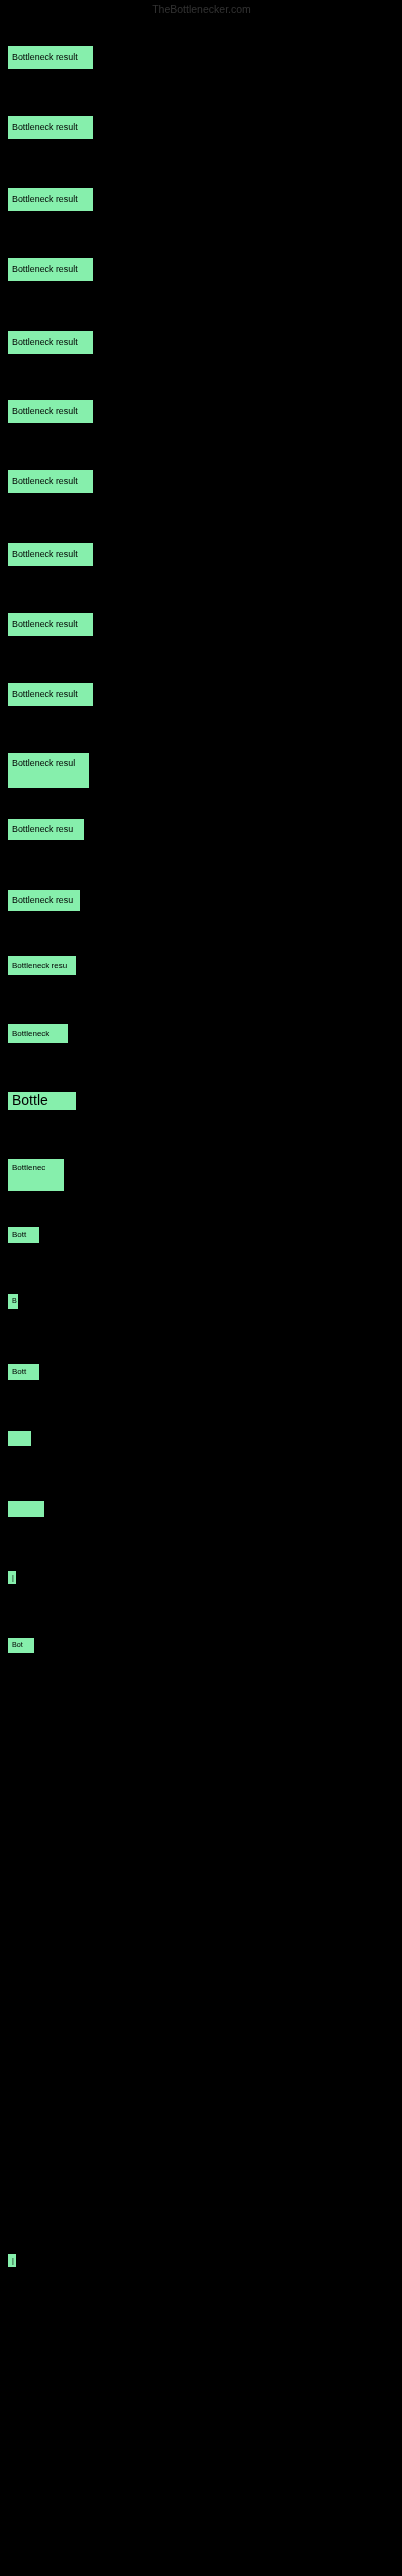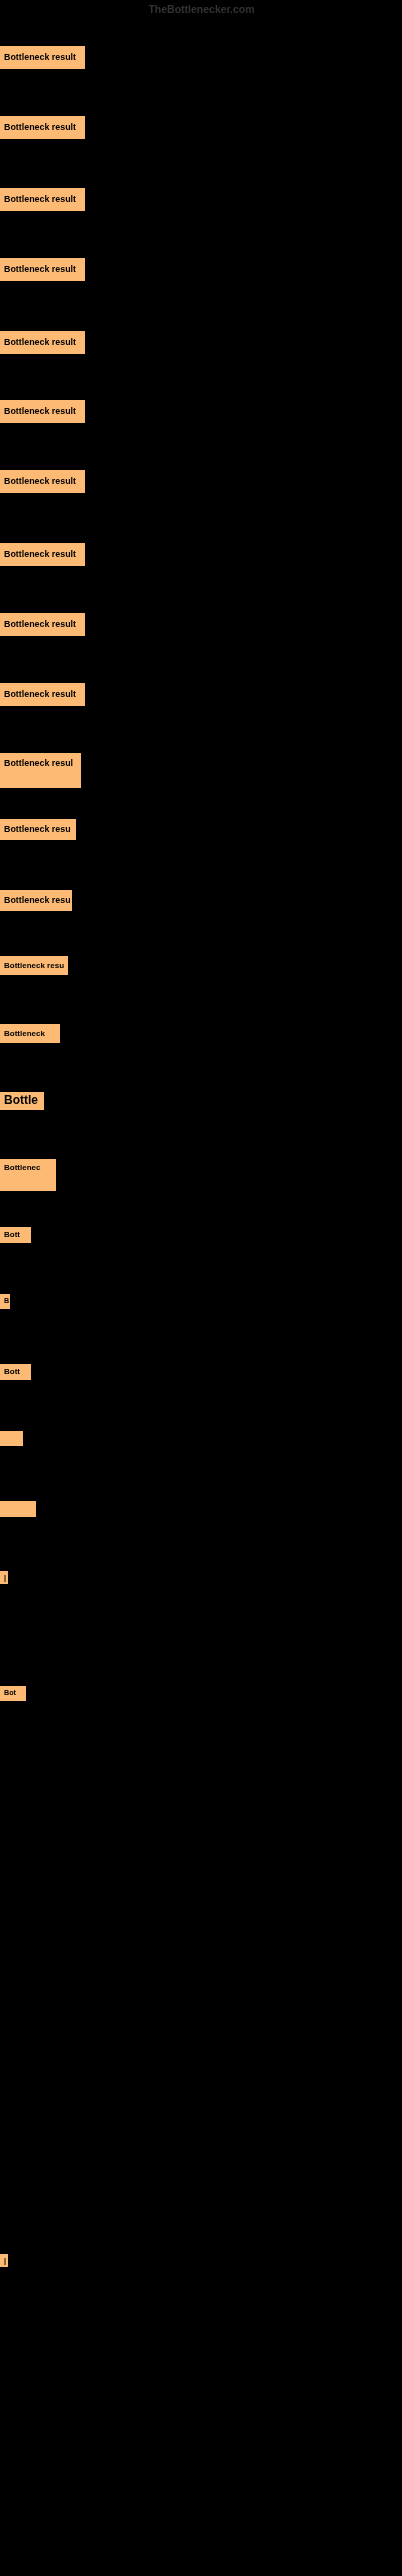--- a/index.html
+++ b/index.html
@@ -15,29 +15,29 @@
       position: relative;
     }
     .site-title {
       position: absolute;
       top: 3.2px;
       left: 0;
       right: 0;
       text-align: center;
       color: #333;
       font-size: 10.5px;
-      font-weight: bold;
+      font-weight: normal;
     }
     .bottleneck-badge {
       position: absolute;
-      left: 0;
-      background-color: #fdba74;
+      left: 8px;
+      background-color: #86efac;
       color: #000;
       font-size: 8.9px;
-      font-weight: bold;
+      font-weight: normal;
       padding: 2.4px 4px;
       white-space: nowrap;
       overflow: hidden;
     }
   </style>
 </head>
 <body>
 
 <div class="site-title">TheBottlenecker.com</div>
 
@@ -50,24 +50,24 @@
     <div class="bottleneck-badge" style="top: 400px; width: 85px; height: 22.5px; font-size: 8.9px; line-height: 22.5px; padding-top: 0px; padding-bottom: 0px;">Bottleneck result</div>
     <div class="bottleneck-badge" style="top: 470px; width: 85px; height: 22.5px; font-size: 8.9px; line-height: 22.5px; padding-top: 0px; padding-bottom: 0px;">Bottleneck result</div>
     <div class="bottleneck-badge" style="top: 543px; width: 85px; height: 22.5px; font-size: 8.9px; line-height: 22.5px; padding-top: 0px; padding-bottom: 0px;">Bottleneck result</div>
     <div class="bottleneck-badge" style="top: 613px; width: 85px; height: 22.5px; font-size: 8.9px; line-height: 22.5px; padding-top: 0px; padding-bottom: 0px;">Bottleneck result</div>
     <div class="bottleneck-badge" style="top: 683px; width: 85px; height: 22.5px; font-size: 8.9px; line-height: 22.5px; padding-top: 0px; padding-bottom: 0px;">Bottleneck result</div>
     <div class="bottleneck-badge" style="top: 753px; width: 81px; height: 35px; font-size: 8.9px; line-height: 21px; padding-top: 0px; padding-bottom: 0px;">Bottleneck resul</div>
     <div class="bottleneck-badge" style="top: 819px; width: 76px; height: 21px; font-size: 8.9px; line-height: 21px; padding-top: 0px; padding-bottom: 0px;">Bottleneck resu</div>
     <div class="bottleneck-badge" style="top: 890px; width: 72px; height: 21px; font-size: 8.9px; line-height: 21px; padding-top: 0px; padding-bottom: 0px;">Bottleneck resu</div>
     <div class="bottleneck-badge" style="top: 956px; width: 68px; height: 19.3px; font-size: 8px; line-height: 19.3px; padding-top: 0px; padding-bottom: 0px;">Bottleneck resu</div>
     <div class="bottleneck-badge" style="top: 1024px; width: 60px; height: 19.3px; font-size: 8px; line-height: 19.3px; padding-top: 0px; padding-bottom: 6px;">Bottleneck</div>
-    <div class="bottleneck-badge" style="top: 1092px; width: 44px; height: 17.7px; font-size: 12px; line-height: 17.7px; padding-top: 0px; padding-bottom: 0px;">Bottle</div>
+    <div class="bottleneck-badge" style="top: 1092px; width: 68px; height: 17.7px; font-size: 14px; line-height: 17.7px; padding-top: 0px; padding-bottom: 0px;">Bottle</div>
     <div class="bottleneck-badge" style="top: 1159px; width: 56px; height: 32px; font-size: 8px; line-height: 17.7px; padding-top: 0px; padding-bottom: 0px;">Bottlenec</div>
     <div class="bottleneck-badge" style="top: 1227px; width: 31px; height: 16px; font-size: 8px; line-height: 16px; padding-top: 0px; padding-bottom: 0px;">Bott</div>
     <div class="bottleneck-badge" style="top: 1294px; width: 9.7px; height: 14.5px; font-size: 7.2px; line-height: 14.5px; padding-top: 0px; padding-bottom: 0px;">B</div>
     <div class="bottleneck-badge" style="top: 1364px; width: 31px; height: 16px; font-size: 8px; line-height: 16px; padding-top: 0px; padding-bottom: 0px;">Bott</div>
     <div class="bottleneck-badge" style="top: 1431px; width: 22.5px; height: 14.5px; font-size: 7.2px; line-height: 14.5px; padding-top: 12px; padding-bottom: 0px;">Bo</div>
     <div class="bottleneck-badge" style="top: 1501px; width: 36px; height: 16px; font-size: 8px; line-height: 16px; padding-top: 16px; padding-bottom: 0px;">Bottlen</div>
     <div class="bottleneck-badge" style="top: 1571px; width: 6.4px; height: 13px; font-size: 7.2px; line-height: 13px; padding-top: 0px; padding-bottom: 0px;">|</div>
-    <div class="bottleneck-badge" style="top: 1638px; width: 26px; height: 14.5px; font-size: 7.2px; line-height: 14.5px; padding-top: 0px; padding-bottom: 0px; margin-top: 48px;">Bot</div>
+    <div class="bottleneck-badge" style="top: 1638px; width: 26px; height: 14.5px; font-size: 7.2px; line-height: 14.5px; padding-top: 0px; padding-bottom: 0px;">Bot</div>
     <div class="bottleneck-badge" style="top: 2254px; width: 6.4px; height: 13px; font-size: 7.2px; line-height: 13px; padding-top: 0px; padding-bottom: 0px;">|</div>
   </div>
 
 
 </body></html>

